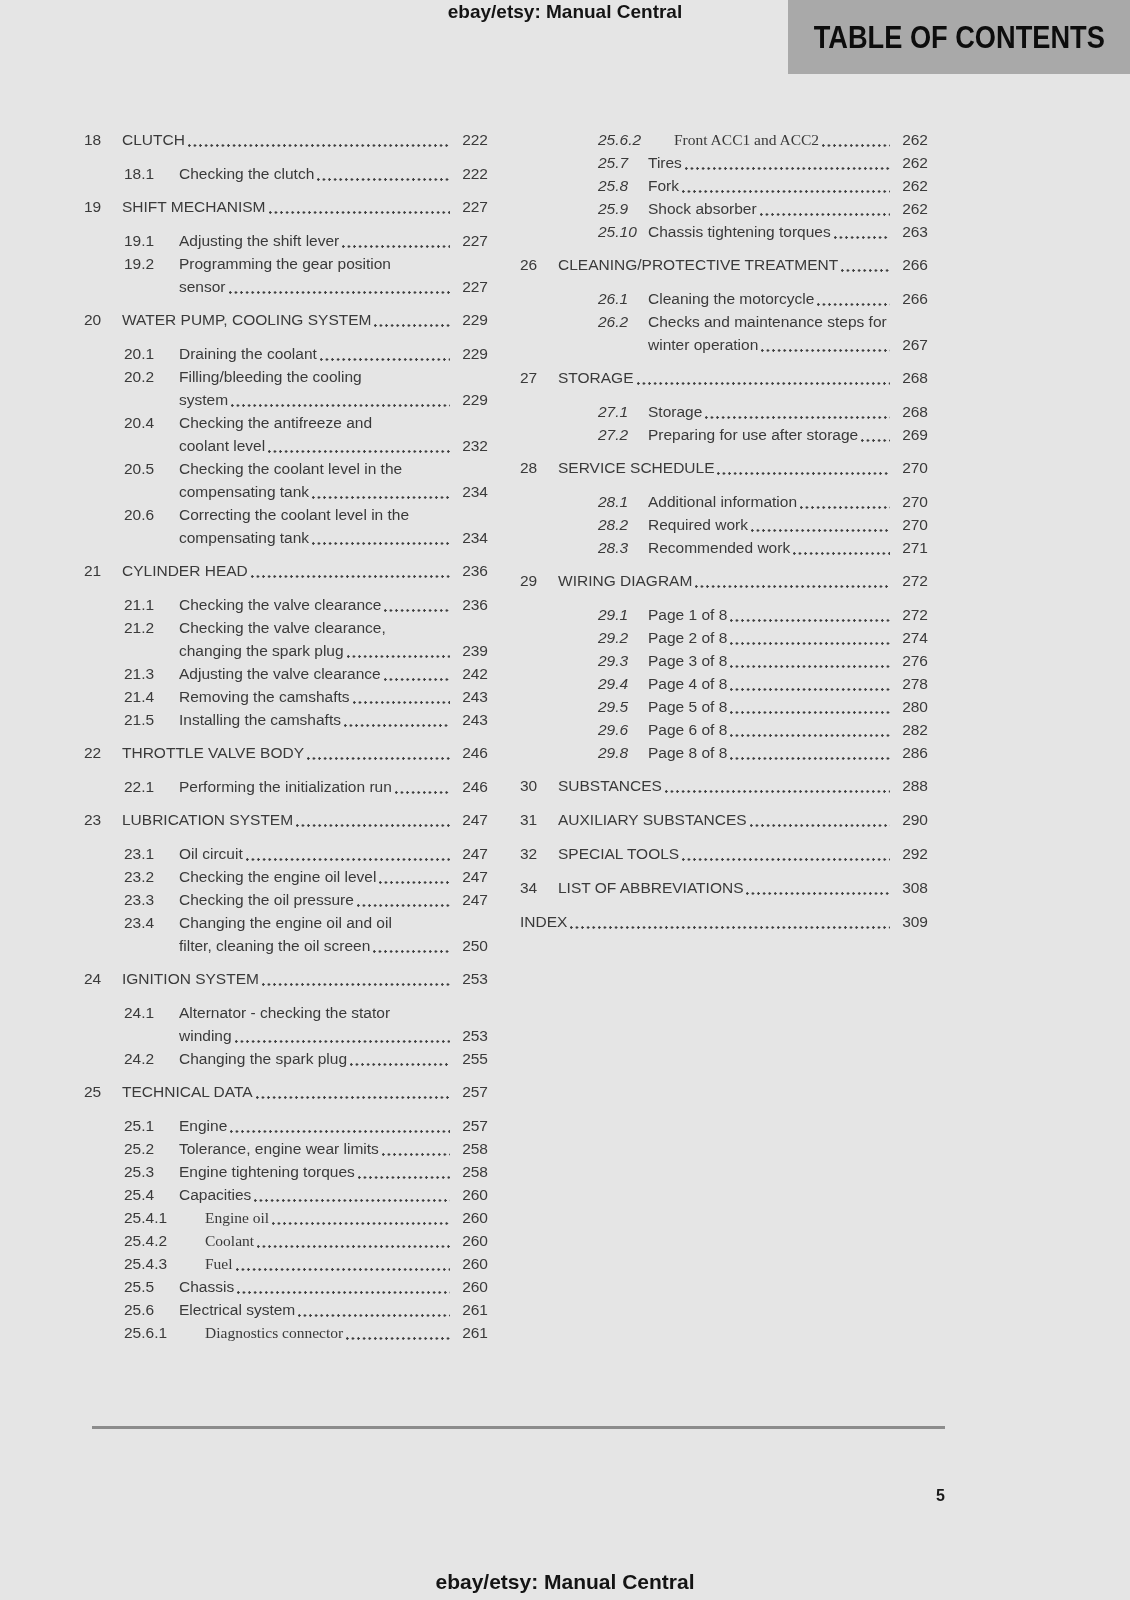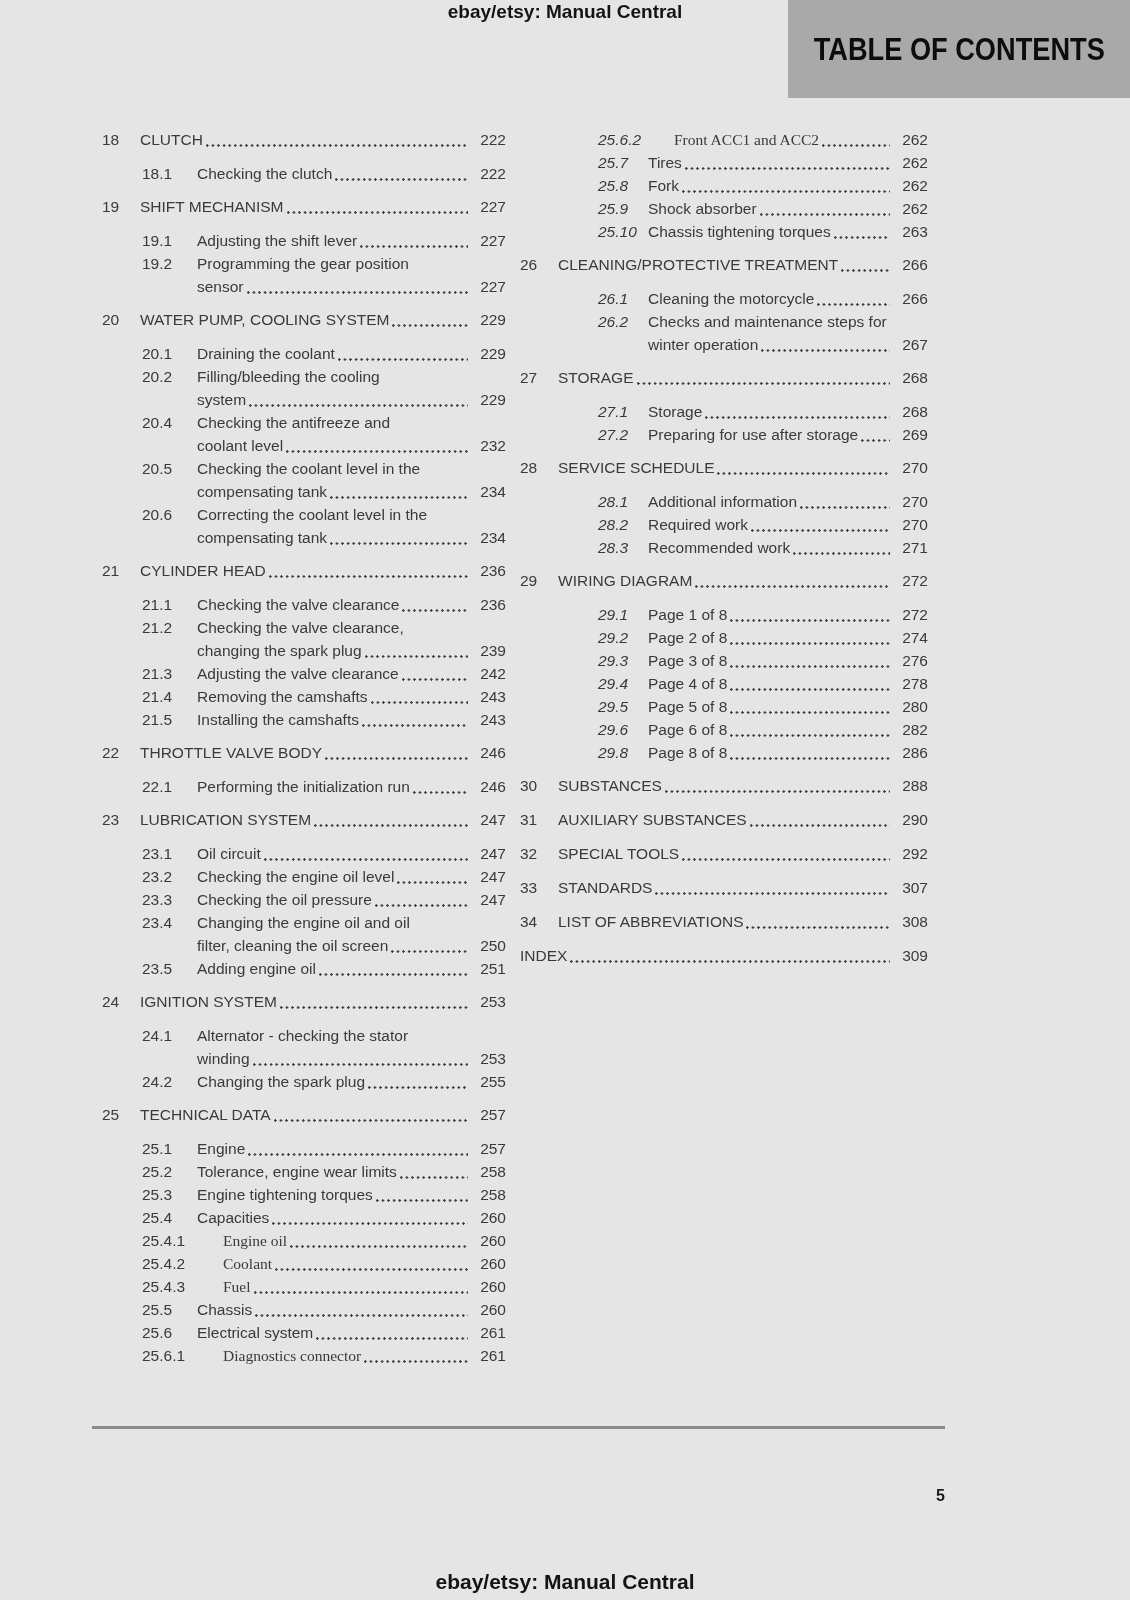--- a/index.html
+++ b/index.html
@@ -17,32 +17,32 @@
     position:absolute; top:1px; left:0; width:1130px;
     text-align:center; font-size:19px; font-weight:600; color:#141414;
   }
   .footer-title {
     position:absolute; top:1570px; left:0; width:1130px;
     text-align:center; font-size:21px; font-weight:600; color:#141414;
   }
 
   
   .banner {
-    position:absolute; top:0; left:788px; width:342px; height:98px;
+    position:absolute; top:0; left:788px; width:342px; height:74px;
     background:#a9a9a9;
     display:flex; align-items:center; justify-content:flex-end;
   }
   .banner-text {
     font-size:32px; font-weight:bold; color:#0d0d0d;
     white-space:nowrap; transform:scaleX(0.85); letter-spacing:0px;
   }
 
   
   .col { position:absolute; top:128px; font-size:15.5px; line-height:23px; }
-  .col-left  { left:102px;  width:404px; }
+  .col-left  { left:84px;  width:404px; }
   .col-right { left:520px; width:408px; }
 
   .row { display:flex; align-items:stretch; }
   .row.section, .row.index { margin-top:10px; margin-bottom:11px; }
   .col .row:first-child { margin-top:0; }
 
   .num { flex:0 0 auto; }
   .section > .num { width:38px; }
   .col-left  .sub > .num, .col-left  .subsub > .num { margin-left:40px; width:55px; }
   .col-right .sub > .num, .col-right .subsub > .num { margin-left:78px; width:50px;font-style:italic; }
@@ -320,30 +320,20 @@
         <span class="num">23.4</span>
         <div class="body">
           <div class="tline"><span class="txt">Changing the engine oil and oil</span></div>
           <div class="tline last">
             <span class="txt">filter, cleaning the oil screen</span>
             <span class="leader"></span>
           </div>
         </div>
         <span class="page-num">250</span>
       </div>
-      <div class="row sub">
-        <span class="num">23.5</span>
-        <div class="body">
-          <div class="tline last">
-            <span class="txt">Adding engine oil</span>
-            <span class="leader"></span>
-          </div>
-        </div>
-        <span class="page-num">251</span>
-      </div>
       <div class="row section">
         <span class="num">24</span>
         <div class="body">
           <div class="tline last">
             <span class="txt">IGNITION SYSTEM</span>
             <span class="leader"></span>
           </div>
         </div>
         <span class="page-num">253</span>
       </div>
@@ -735,30 +725,20 @@
         <span class="num">32</span>
         <div class="body">
           <div class="tline last">
             <span class="txt">SPECIAL TOOLS</span>
             <span class="leader"></span>
           </div>
         </div>
         <span class="page-num">292</span>
       </div>
       <div class="row section">
-        <span class="num">33</span>
-        <div class="body">
-          <div class="tline last">
-            <span class="txt">STANDARDS</span>
-            <span class="leader"></span>
-          </div>
-        </div>
-        <span class="page-num">307</span>
-      </div>
-      <div class="row section">
         <span class="num">34</span>
         <div class="body">
           <div class="tline last">
             <span class="txt">LIST OF ABBREVIATIONS</span>
             <span class="leader"></span>
           </div>
         </div>
         <span class="page-num">308</span>
       </div>
       <div class="row index">

